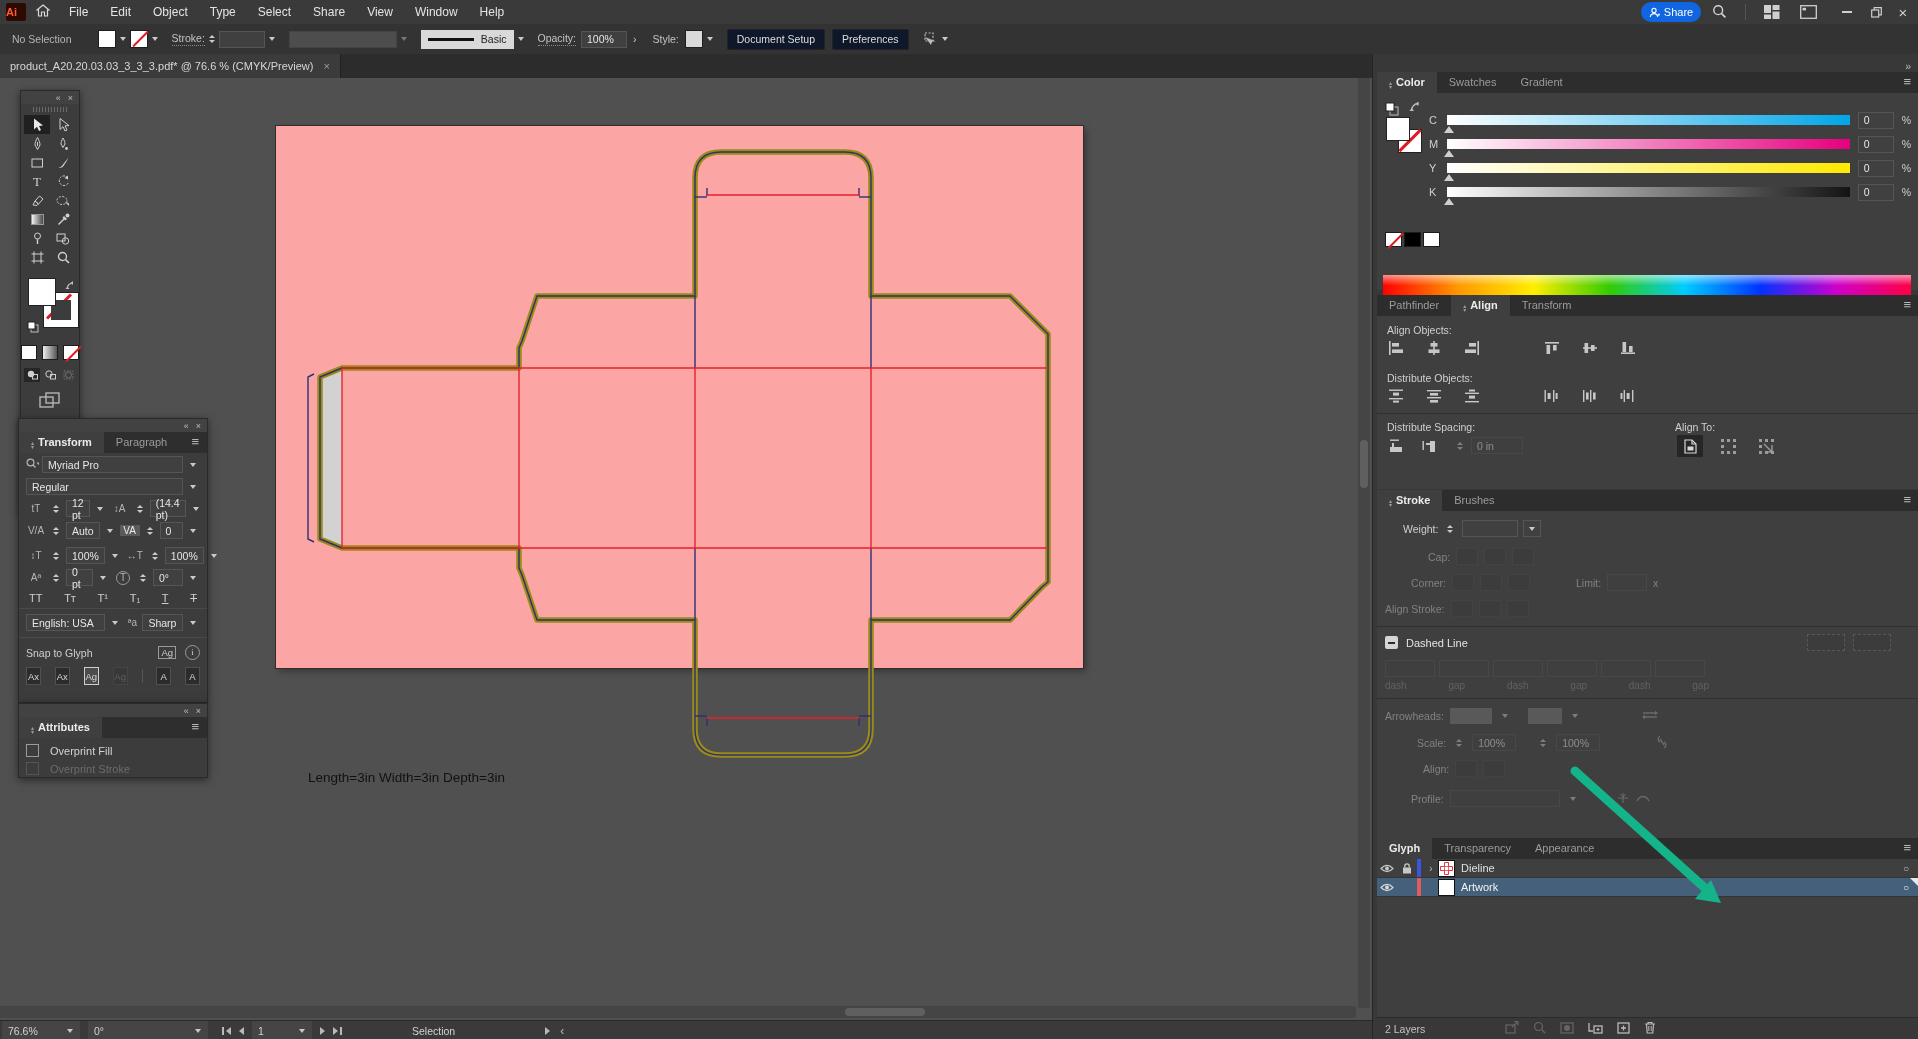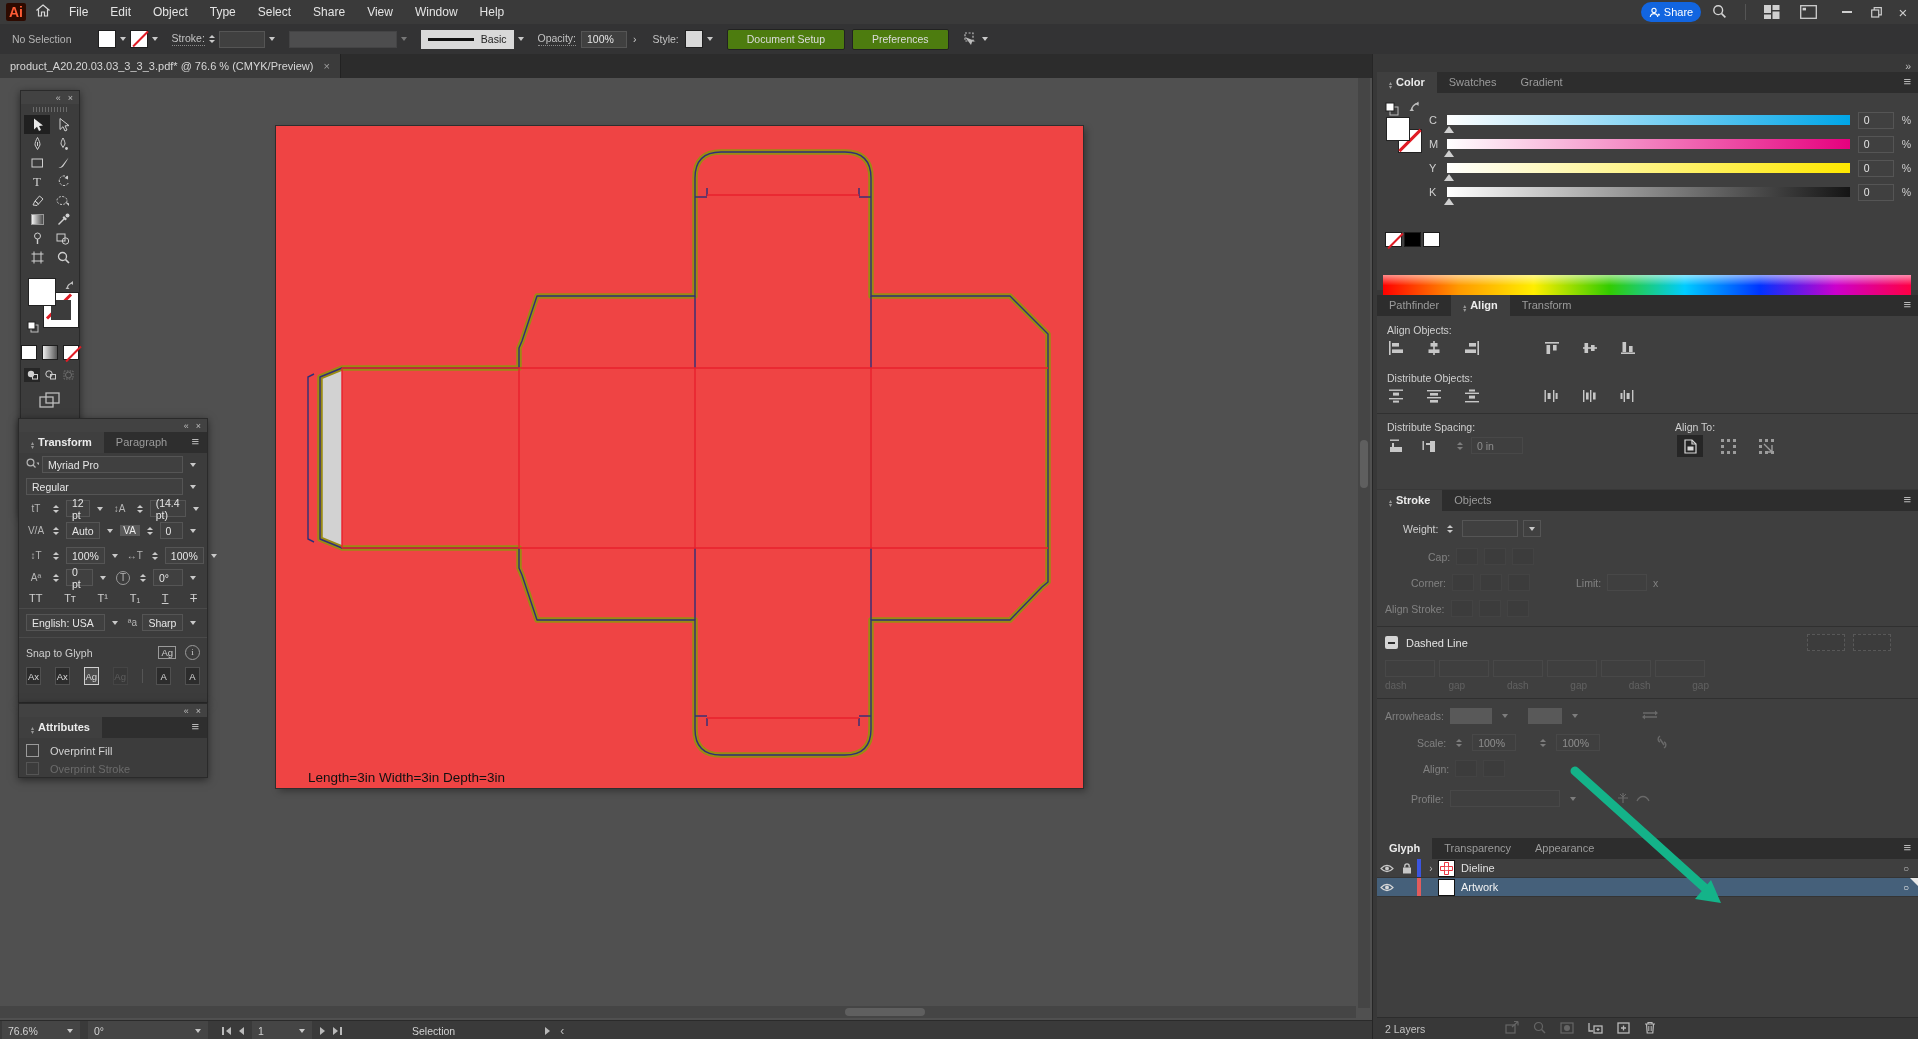--- a/index.html
+++ b/index.html
@@ -2,43 +2,43 @@
 <html><head>
 <meta charset="utf-8">
 <style>
   html,body{margin:0;padding:0;background:#222;}
   #app{position:relative;width:1918px;height:1039px;background:#505050;font-family:"Liberation Sans",sans-serif;overflow:hidden;user-select:none;}
   .abs{position:absolute;}
   .flex{display:flex;align-items:center;}
   
   #titlebar{left:0;top:0;width:1918px;height:24px;background:#3a3a3a;display:flex;align-items:center;}
   .menu-item{color:#e4e4e4;font-size:12px;padding:0 11px;line-height:24px;}
-  #ai-logo{width:20px;height:18px;margin-left:6px;background:#2d0a00;color:#ff5c35;font-size:14px;font-weight:bold;text-align:center;line-height:18px;border-radius:2px;}
+  #ai-logo{width:20px;height:18px;margin-left:6px;background:#2d0a00;color:#ff5c35;font-size:11px;font-weight:bold;text-align:left;line-height:18px;border-radius:2px;}
   #home-icon{margin:0 8px 0 10px;}
   #share-btn{position:absolute;left:1641px;top:2px;width:60px;height:20px;background:#1265e0;border-radius:10px;color:#fff;font-size:11px;display:flex;align-items:center;justify-content:center;gap:4px;}
   #search-top{position:absolute;left:1712px;top:4px;}
   .tdiv{position:absolute;left:1745px;top:4px;width:1px;height:16px;background:#555;}
   .winbtn{position:absolute;top:0;width:30px;height:24px;color:#cfcfcf;display:flex;align-items:center;justify-content:center;font-size:13px;}
   #controlbar{left:0;top:24px;width:1918px;height:30px;background:#333334;border-bottom:1px solid #262626;display:flex;align-items:center;font-size:10.5px;color:#c3c3c3;}
   .cb-gap{width:10px;}
   .swatchbox{width:16px;height:16px;border:1px solid #1f1f1f;background:#fff;position:relative;}
   .none-slash::after{content:"";position:absolute;left:-1px;top:7px;width:21px;height:2px;background:#e01b24;transform:rotate(-45deg);}
   .ddc{width:0;height:0;border-left:3.5px solid transparent;border-right:3.5px solid transparent;border-top:4px solid #c9c9c9;margin:0 4px;}
   .stepper{display:flex;flex-direction:column;gap:2px;padding:0 4px;}
   .stepper i{display:block;width:0;height:0;border-left:3px solid transparent;border-right:3px solid transparent;}
   .stepper .up{border-bottom:3.5px solid #c9c9c9;}
   .stepper .dn{border-top:3.5px solid #c9c9c9;}
   .fld{background:#404040;border:1px solid #555;height:17px;color:#e6e6e6;display:flex;align-items:center;padding:0 5px;box-sizing:border-box;}
-  .cb-btn{background:#4d7c0f;border:1px solid #222;border-radius:2px;height:19px;padding:0 19px;color:#dcdcdc;display:flex;align-items:center;}
+  .cb-btn{background:#0f172a;border:1px solid #222;border-radius:2px;height:19px;padding:0 9px;color:#dcdcdc;display:flex;align-items:center;}
   .underl{border-bottom:1px dotted #8b8b8b;padding-bottom:1px;}
   #tabbar{left:0;top:54px;width:1372px;height:24px;background:#2c2c2c;display:flex;}
   #doc-tab{background:#3b3b3b;height:24px;display:flex;align-items:center;padding:0 10px;color:#d6d6d6;font-size:11px;gap:10px;border-right:1px solid #222;}
   
   #canvas{left:0;top:78px;width:1372px;height:942px;background:#505050;}
-  #artboard{position:absolute;left:276px;top:48px;width:807px;height:662px;background:#ef4444;box-shadow:0 0 0 1px #2e2e2e,3px 3px 7px rgba(0,0,0,.35);}
+  #artboard{position:absolute;left:276px;top:48px;width:807px;height:542px;background:#fca5a5;box-shadow:0 0 0 1px #2e2e2e,3px 3px 7px rgba(0,0,0,.35);}
   #dim-text{position:absolute;left:32px;top:644px;font-size:13.5px;color:#111;}
   #vscroll{position:absolute;left:1358px;top:0;width:12px;height:930px;background:#454545;}
   #vthumb{position:absolute;left:2px;top:362px;width:8px;height:48px;background:#5f5f5f;border-radius:4px;}
   #hscroll{position:absolute;left:0;top:928px;width:1356px;height:12px;background:#454545;}
   #hthumb{position:absolute;left:845px;top:2px;width:80px;height:8px;background:#5f5f5f;border-radius:4px;}
   
   .fpanel{background:#3c3c3c;box-shadow:0 2px 8px rgba(0,0,0,.5);border:1px solid #2a2a2a;}
   .fhead{height:13px;background:#424242;display:flex;justify-content:flex-end;align-items:center;gap:7px;padding:0 6px;color:#bdbdbd;font-size:9px;}
   .ptabs{display:flex;background:#2e2e2e;height:21px;font-size:11px;}
   .ptab{padding:0 12px;line-height:21px;color:#9b9b9b;}
@@ -810,21 +810,21 @@
               </g>
               <path d="M5,5 L13,13 M13,6 L13,13 L6,13" stroke="#9c9c9c" stroke-width="1.4" fill="none"></path>
             </svg>
           </span>
       </div>
     </div>
 
     <div class="rpanel" style="top:436px;height:348px;">
       <div class="rtabs">
         <span class="ptab active"><span class="ccaret">▴<span></span>▾</span><b>Stroke</b></span>
-        <span class="ptab">Objects</span>
+        <span class="ptab">Brushes</span>
         <span class="pmenu">≡</span>
       </div>
       <div class="abs flex" style="left:26px;top:30px;gap:5px;">
         <span class="seclbl">Weight:</span>
         <span class="stepper">
             <i class="up"></i>
             <i class="dn"></i>
           </span>
         <span class="fld" style="width:56px;"></span>
         <span class="fld" style="width:18px;justify-content:center;">

